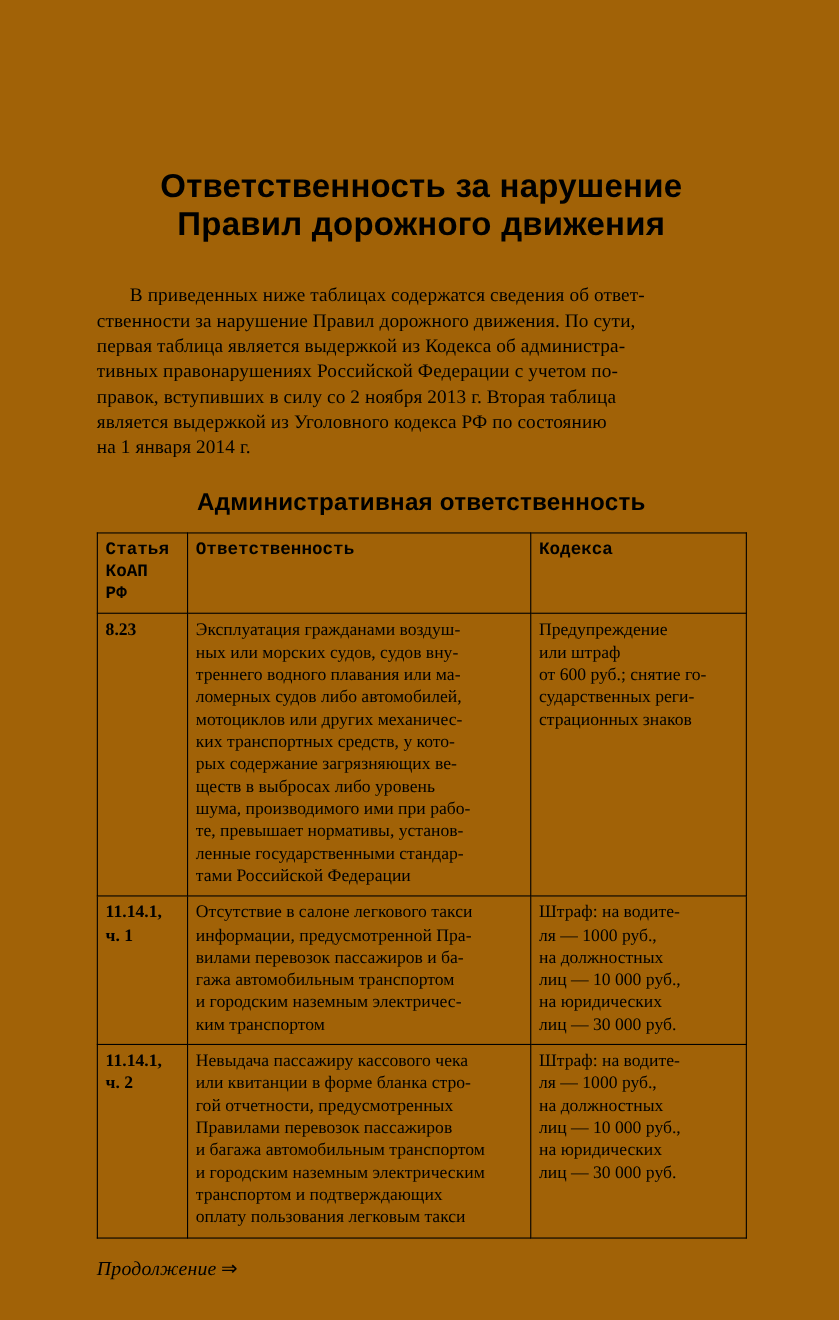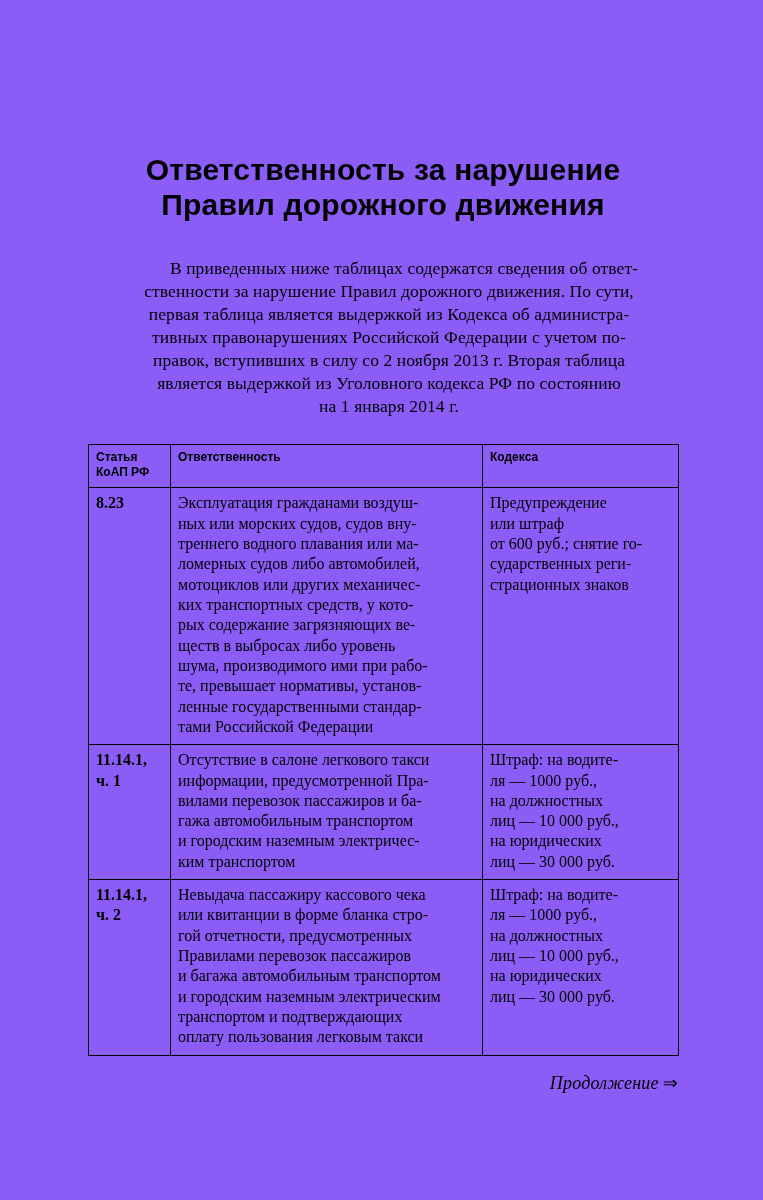--- a/index.html
+++ b/index.html
@@ -1,20 +1,20 @@
 <!DOCTYPE html>
 <html lang="ru"><head>
 <meta charset="utf-8">
 <style>
   html,body { margin:0; padding:0; background:#ffffff; }
   .page {
     position:relative;
     width:763px;
     height:1200px;
-    background:#8b5cf6;
+    background:#a16207;
     color:#000000;
     font-family:"Liberation Serif", serif;
     overflow:hidden;
     box-sizing:border-box;
   }
   .content {
     position:absolute;
     left:88px;
     top:152px;
     width:590px;
@@ -23,26 +23,26 @@
     margin:0 0 34px 0;
     font-family:"Liberation Sans", sans-serif;
     font-weight:bold;
     font-size:30px;
     line-height:1.18;
     text-align:center;
     white-space:pre-line;
     letter-spacing:0.2px;
   }
   .intro {
-    margin:0 0 26px 12px;
+    margin:0 0 26px 0;
     font-size:17.5px;
     line-height:1.32;
     white-space:pre-line;
     text-indent:30px;
-    text-align:center;
+    text-align:left;
     letter-spacing:0.1px;
   }
   .section-heading {
     margin:0 0 14px 0;
     font-family:"Liberation Sans", sans-serif;
     font-weight:bold;
     font-size:22px;
     text-align:center;
     letter-spacing:0.2px;
   }
@@ -53,37 +53,37 @@
   }
   table.law-table th,
   table.law-table td {
     border:1.5px solid #000000;
     vertical-align:top;
     padding:5px 7px 7px 7px;
     white-space:pre-line;
     overflow:hidden;
   }
   table.law-table th {
-    font-family:Liberation Sans, sans-serif;
+    font-family:Liberation Mono, monospace;
     font-weight:bold;
-    font-size:12px;
+    font-size:16px;
     line-height:1.25;
     text-align:left;
   }
   table.law-table td {
     font-size:16px;
     line-height:1.27;
   }
   td.article-cell { font-weight:bold; font-family:"Liberation Serif", serif; }
   .col-article  { width:82px;  }
   .col-violation{ width:312px; }
   .col-sanction { width:196px; }
   .continuation {
     margin-top:16px;
-    text-align:right;
+    text-align:left;
     font-style:italic;
     font-size:18px;
     letter-spacing:0.2px;
   }
   .continuation .arrow {
     font-style:normal;
     font-size:18px;
     padding-left:4px;
   }
 </style>
@@ -97,20 +97,21 @@
 Правил дорожного движения</h1>
 
     <p class="intro">В приведенных ниже таблицах содержатся сведения об ответ-
 ственности за нарушение Правил дорожного движения. По сути,
 первая таблица является выдержкой из Кодекса об администра-
 тивных правонарушениях Российской Федерации с учетом по-
 правок, вступивших в силу со 2 ноября 2013 г. Вторая таблица
 является выдержкой из Уголовного кодекса РФ по состоянию
 на 1 января 2014 г.</p>
 
+    <h2 class="section-heading">Административная ответственность</h2>
 
     <table class="law-table">
       <colgroup>
         <col class="col-article">
         <col class="col-violation">
         <col class="col-sanction">
       </colgroup>
       <thead>
         <tr>
           <th>Статья

